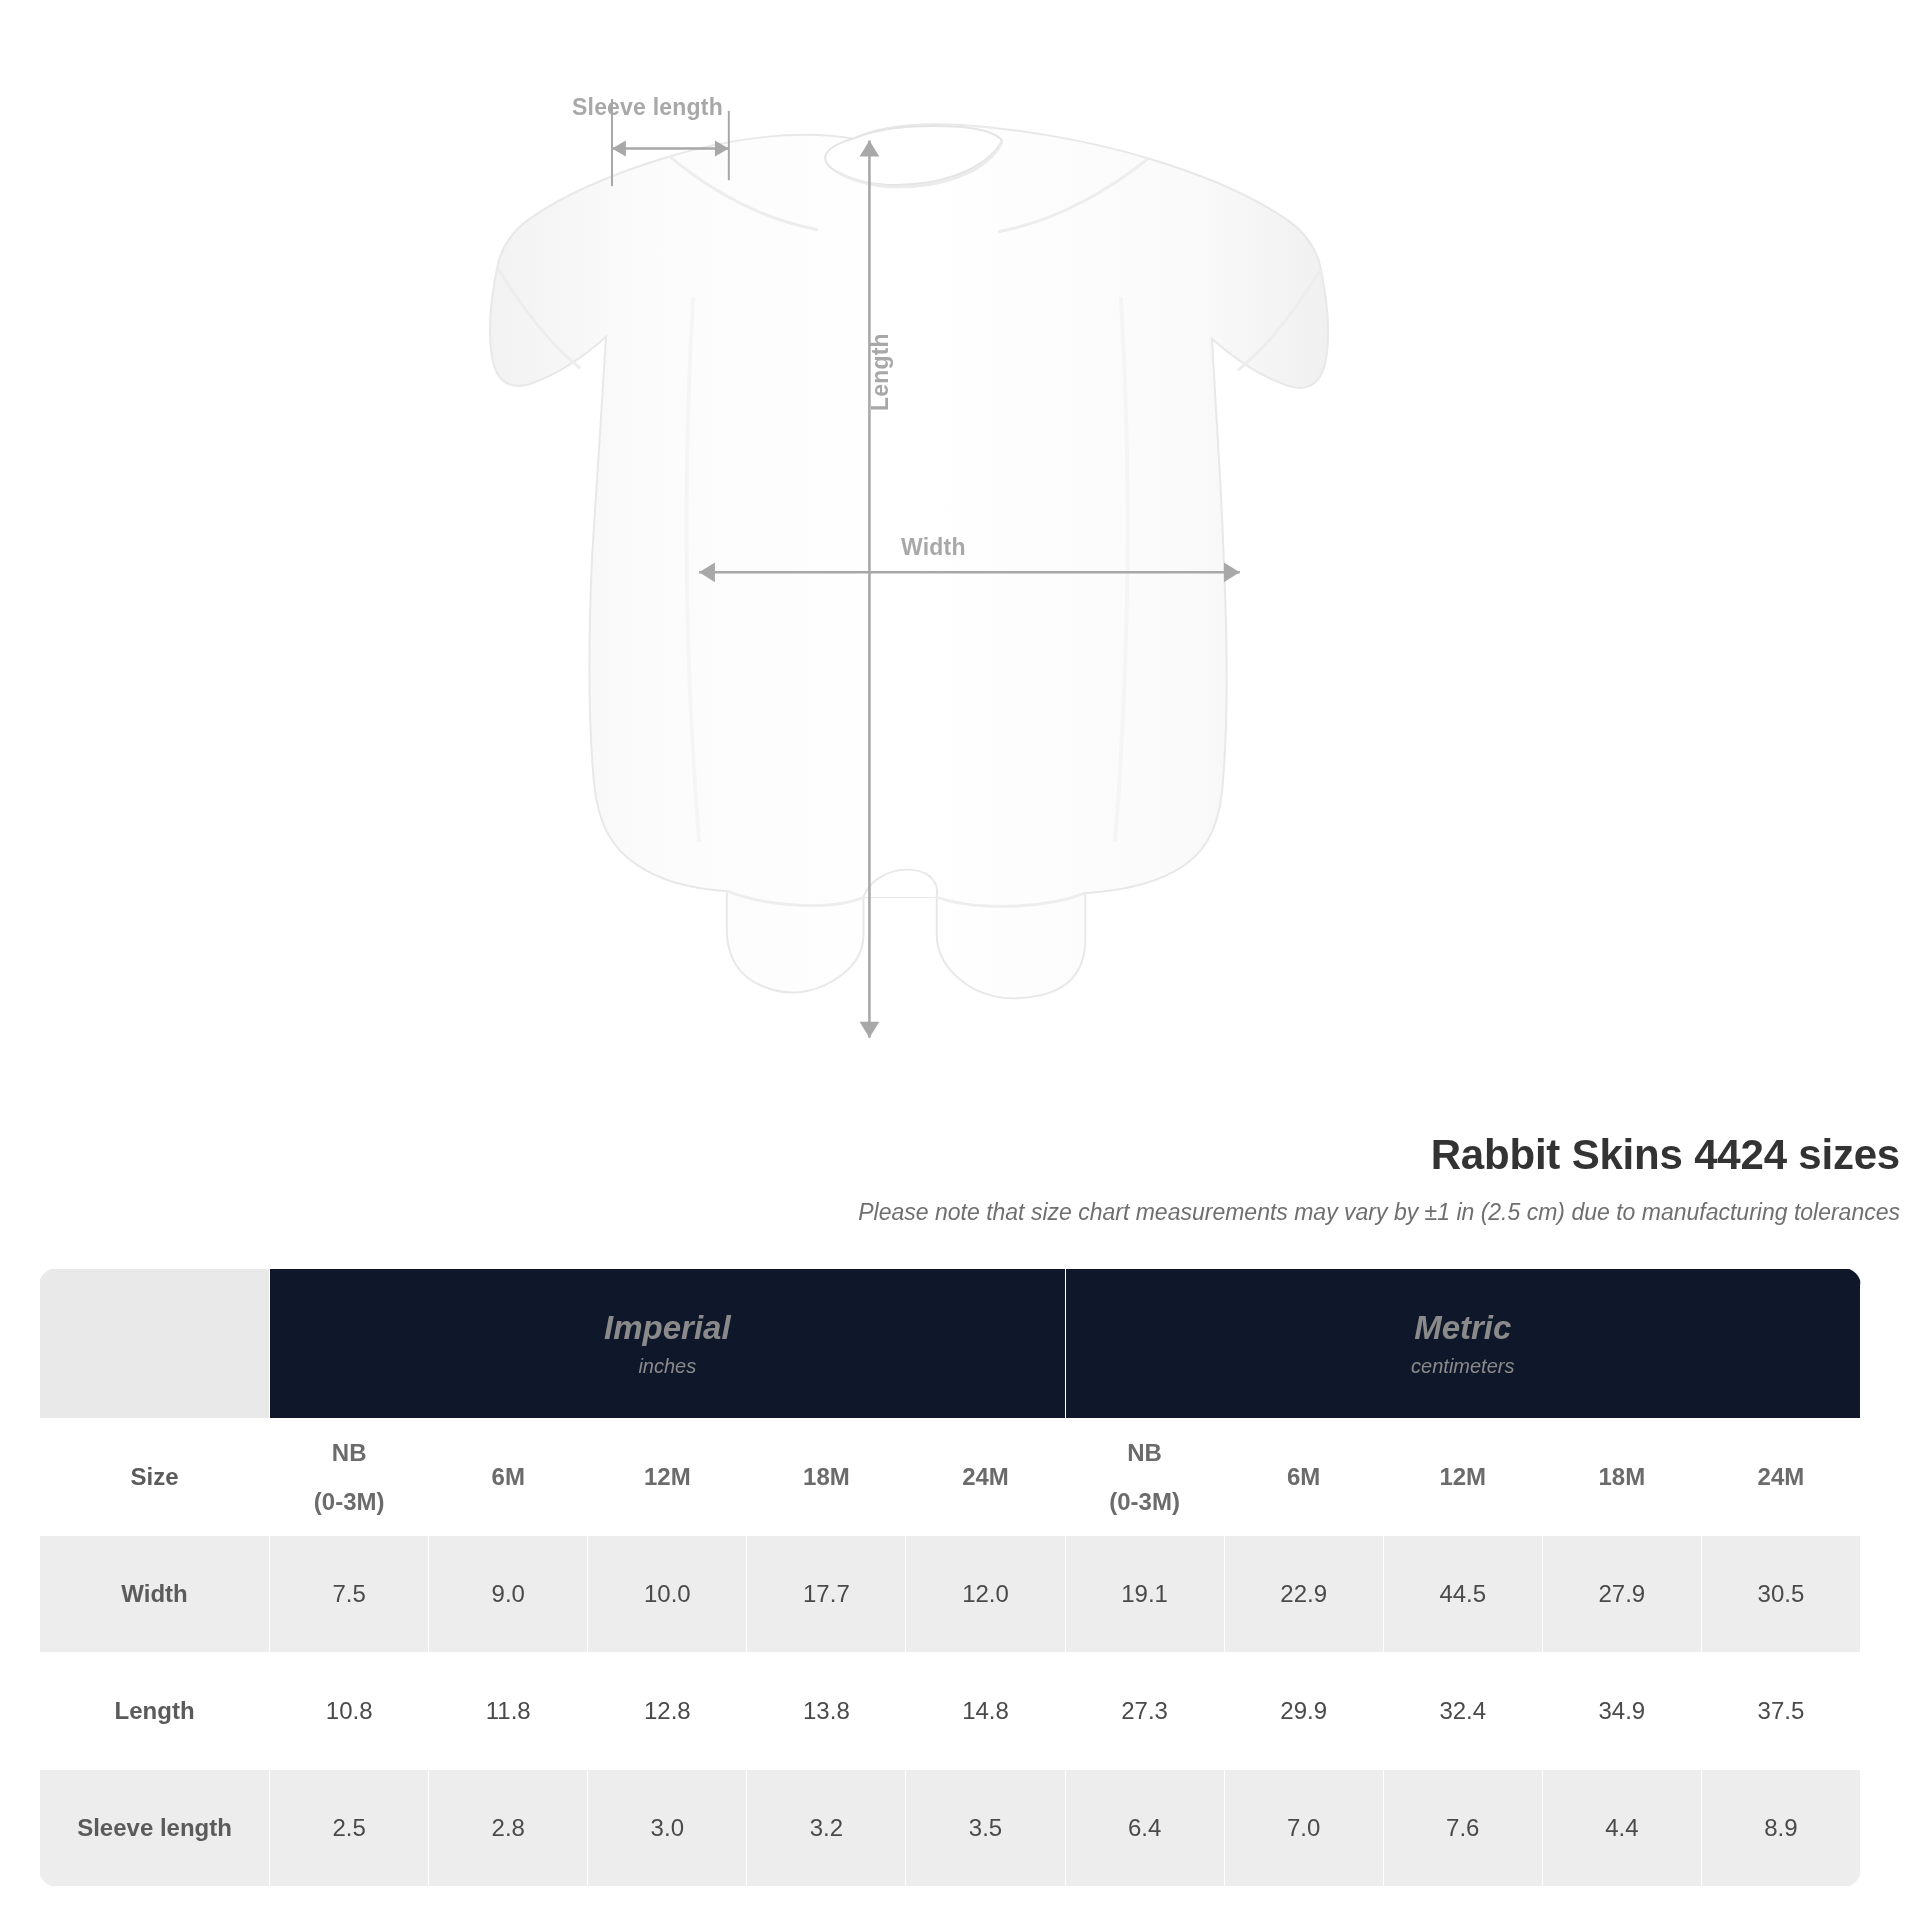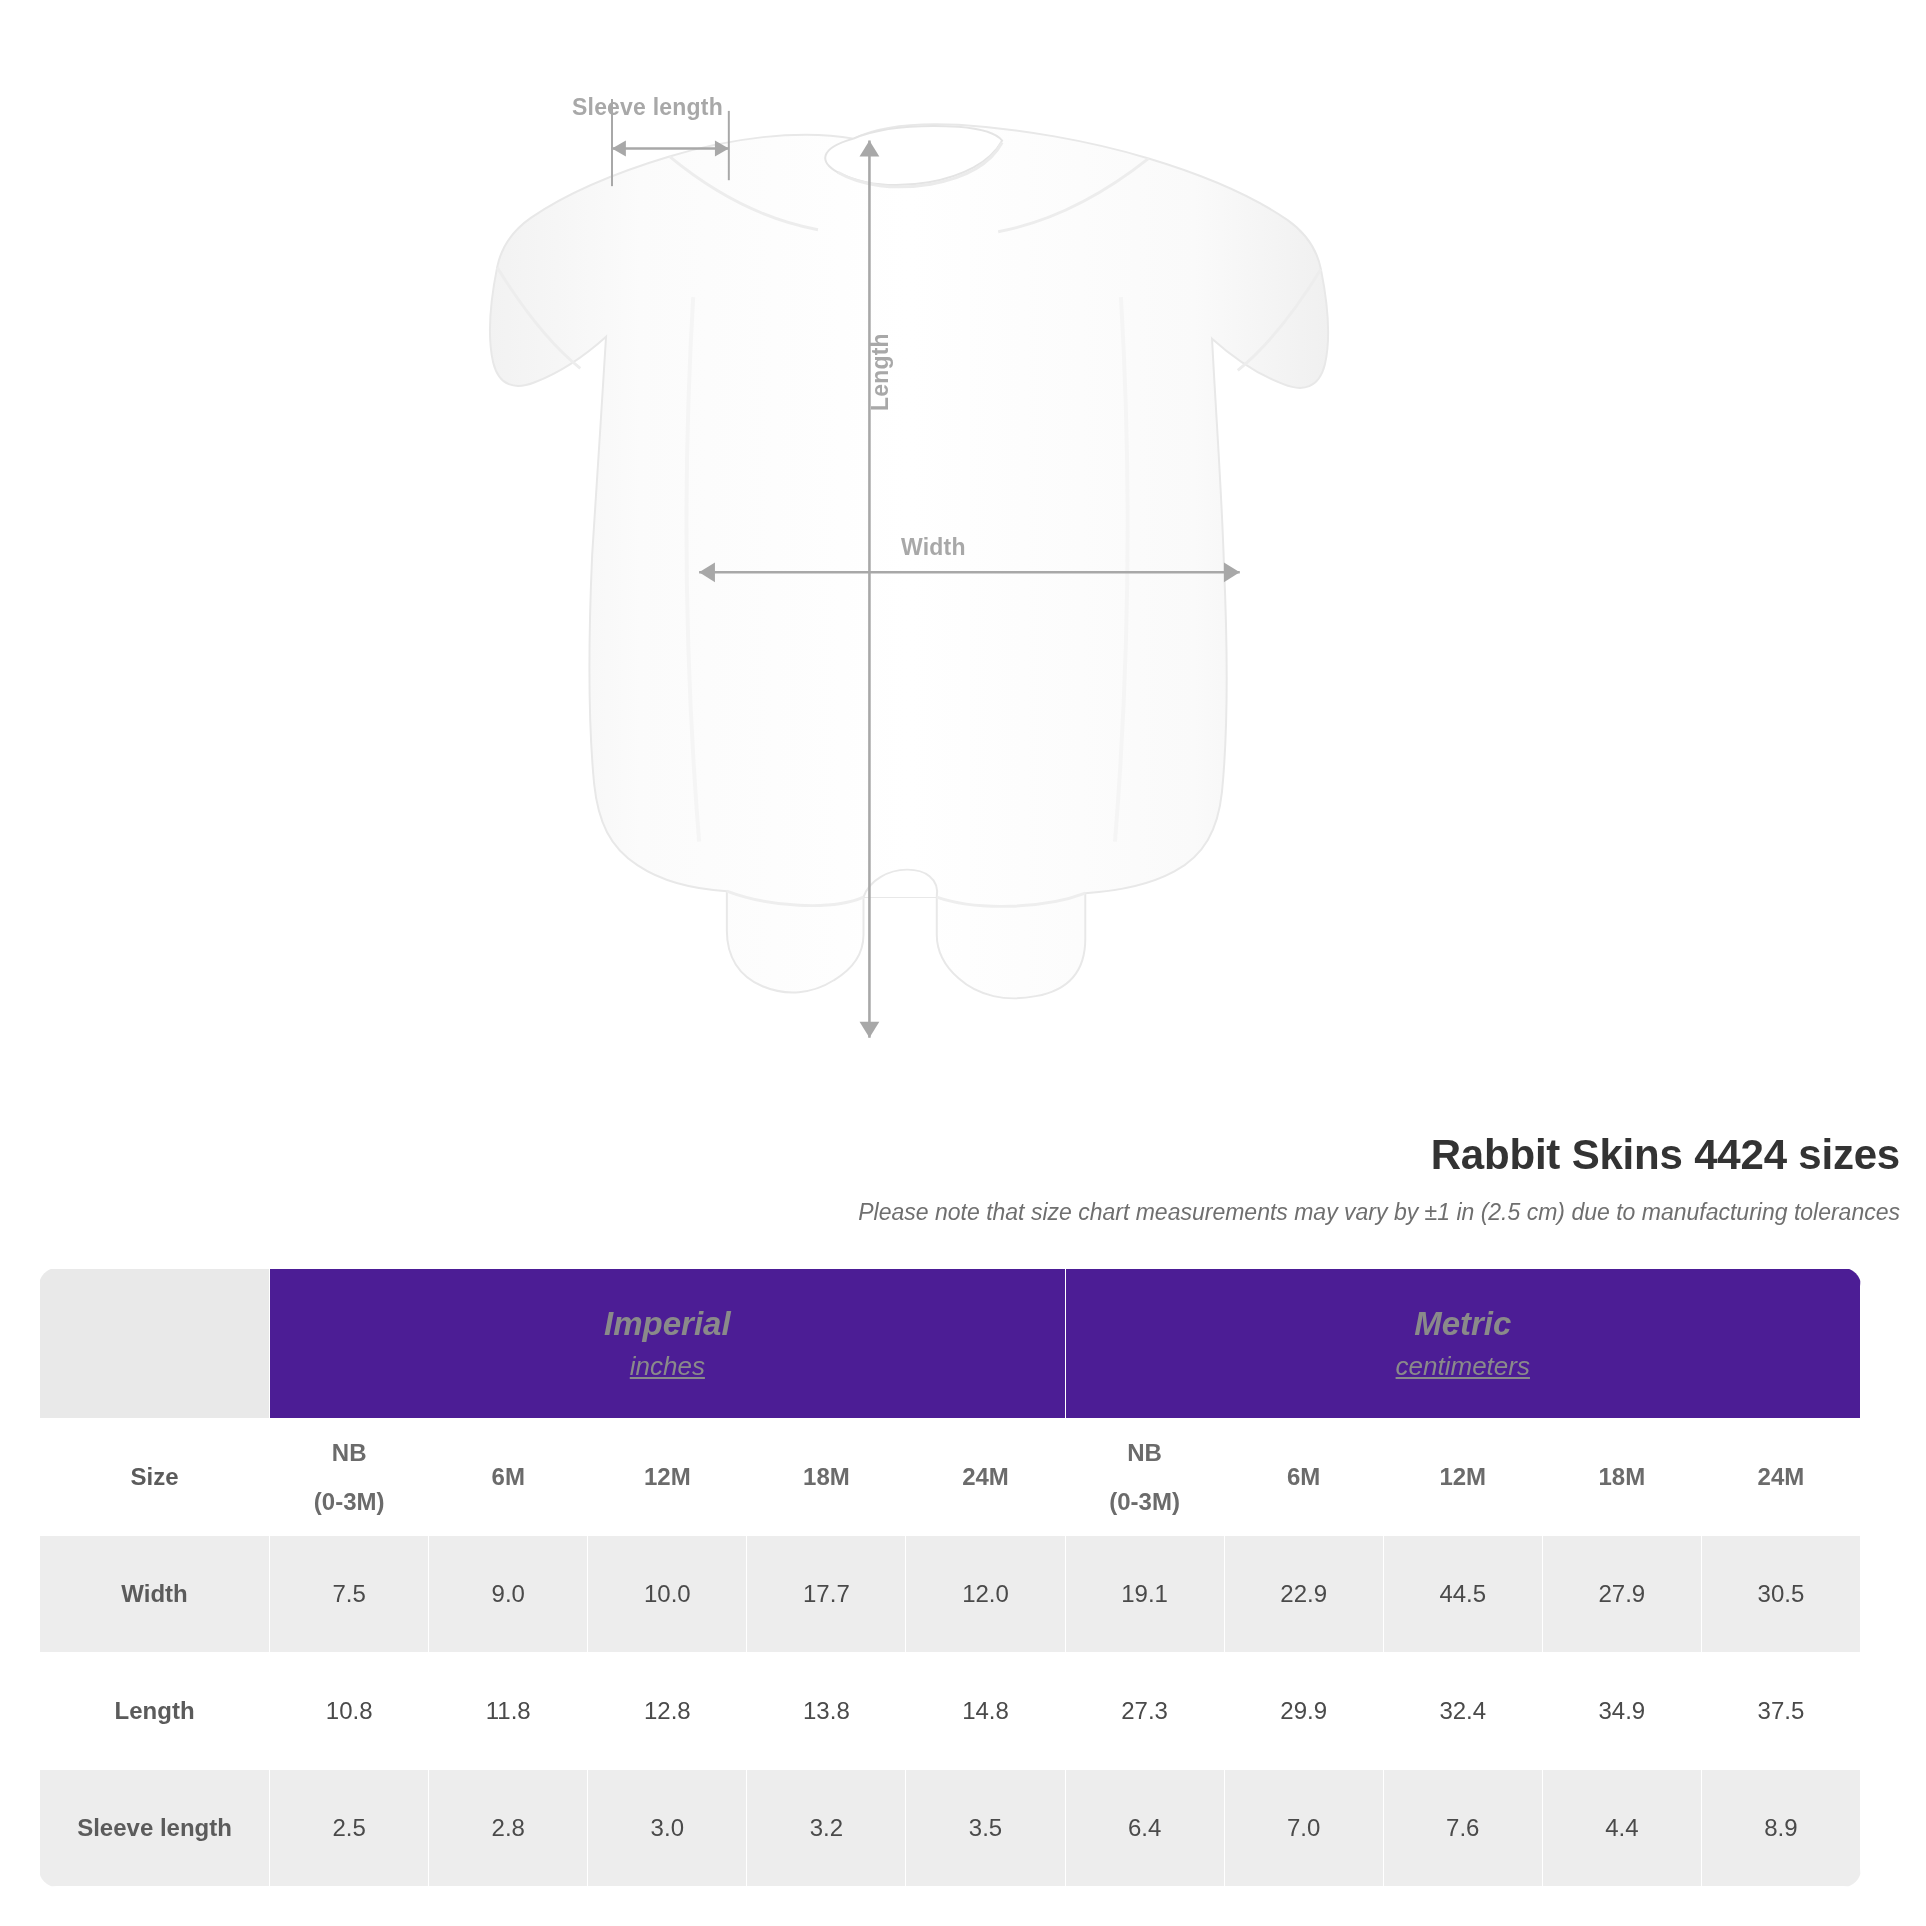--- a/index.html
+++ b/index.html
@@ -90,37 +90,36 @@
     font-size: 24px;
     color: #4a4a4a;
     padding: 0;
   }
   
   col.c-first { width: 230px; }
   col.c-cell  { width: 159px; }
 
   
   tr.unit-row td {
-    background: #4c1d95;
+    background: #0f172a;
     height: 150px;
   }
   tr.unit-row td.blank { background: #e9e9e9; }
   .unit-name {
     font-size: 33px;
     font-weight: bold;
     font-style: italic;
     color: #8a8a8a;
     line-height: 1.15;
   }
   .unit-sub {
-    font-size: 26px;
+    font-size: 20px;
     font-style: italic;
     color: #8a8a8a;
     margin-top: 8px;
-    text-decoration: underline;
   }
 
   
   tr.size-row td {
     background: #ffffff;
     height: 117px;
     font-weight: bold;
     color: #6b6b6b;
     font-size: 24px;
     line-height: 1.3;

